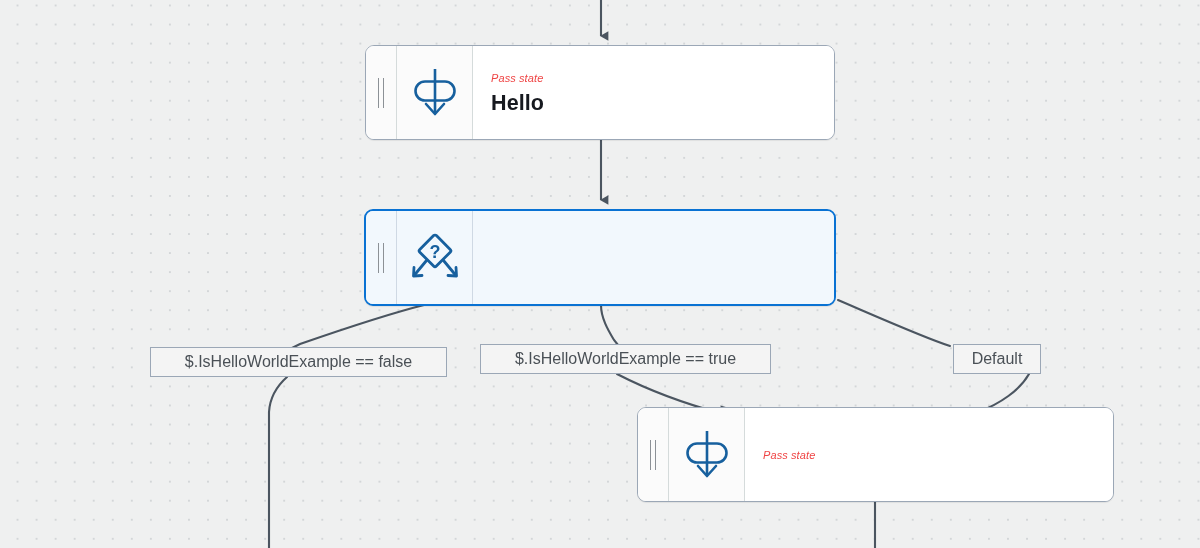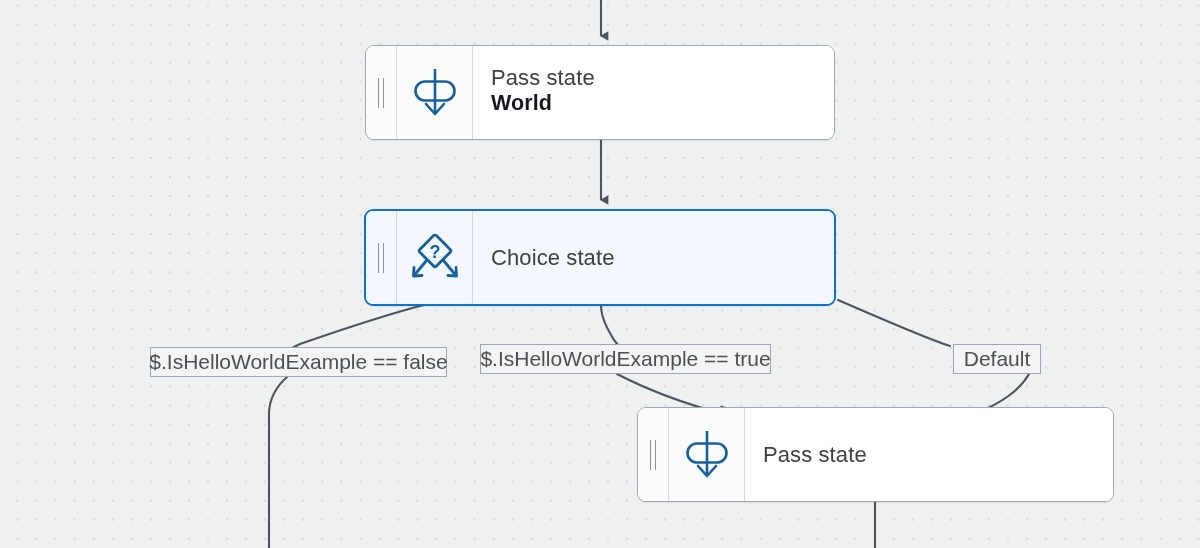--- a/index.html
+++ b/index.html
@@ -90,44 +90,45 @@
     display: flex;
     flex-direction: column;
     justify-content: center;
     padding: 0 0 0 18px;
     background: #ffffff;
   }
   .node.selected .node-body {
     background: #f2f8fd;
   }
   .node-type {
-    color: #404040;
-    font-size: 22px;
+    color: #ef4444;
+    font-size: 11px;
     line-height: 22px;
     letter-spacing: 0.1px;
+    font-style: italic;
   }
   .node-title {
     color: #16191f;
     font-size: 21.5px;
     line-height: 29px;
     font-weight: 600;
     letter-spacing: 0.1px;
   }
 
   
   .edge-label {
     position: absolute;
     box-sizing: border-box;
     display: flex;
     align-items: center;
     justify-content: center;
     background: #f4f4f4;
     border: 1px solid #9ba7b6;
     color: #4a5056;
-    font-size: 21px;
+    font-size: 16px;
     line-height: 20px;
     padding: 0 9px;
     white-space: nowrap;
   }
 </style>
 </head>
 <body>
 
 <div id="canvas">
 
@@ -178,21 +179,21 @@
     </div>
     <div class="node-icon">
       <svg width="48" height="52" viewBox="0 0 48 52" xmlns="http://www.w3.org/2000/svg">
         <rect x="4.5" y="14.5" width="39" height="19" rx="9.5" ry="9.5" fill="none" stroke="#17609e" stroke-width="2.6"></rect>
         <path d="M24,2 L24,46" stroke="#17609e" stroke-width="2.6" stroke-linecap="butt"></path>
         <path d="M15,37 L24,47 L33,37" fill="none" stroke="#17609e" stroke-width="2.6" stroke-linecap="round" stroke-linejoin="round"></path>
       </svg>
     </div>
     <div class="node-body">
       <div class="node-type">Pass state</div>
-      <div class="node-title">World</div>
+      <div class="node-title">Hello</div>
     </div>
   </div>
 
   <div class="node selected" style="left:364px; top:209px; width:472px; height:97px;">
     <div class="node-grip">
       <div class="grip-bars">
         <i></i>
           <i></i>
       </div>
     </div>
@@ -200,21 +201,20 @@
       <svg width="56" height="56" viewBox="0 0 56 56" xmlns="http://www.w3.org/2000/svg">
         <rect x="28" y="4.2" width="23.5" height="23.5" rx="2" ry="2" transform="rotate(45 28 4.2)" fill="none" stroke="#17609e" stroke-width="2.8"></rect>
         <text x="28" y="27.5" text-anchor="middle" font-family="'Liberation Sans', sans-serif" font-size="18" font-weight="700" fill="#17609e">?</text>
         <path d="M19.5,30.5 L7.5,45" fill="none" stroke="#17609e" stroke-width="2.8" stroke-linecap="round"></path>
         <path d="M7,37.5 L6.5,46 L15,45.5" fill="none" stroke="#17609e" stroke-width="2.8" stroke-linecap="round" stroke-linejoin="round"></path>
         <path d="M36.5,30.5 L48.5,45" fill="none" stroke="#17609e" stroke-width="2.8" stroke-linecap="round"></path>
         <path d="M49,37.5 L49.5,46 L41,45.5" fill="none" stroke="#17609e" stroke-width="2.8" stroke-linecap="round" stroke-linejoin="round"></path>
       </svg>
     </div>
     <div class="node-body">
-      <div class="node-type">Choice state</div>
     </div>
   </div>
 
   <div class="node" style="left:637px; top:407px; width:477px; height:95px;">
     <div class="node-grip">
       <div class="grip-bars">
         <i></i>
           <i></i>
       </div>
     </div>

